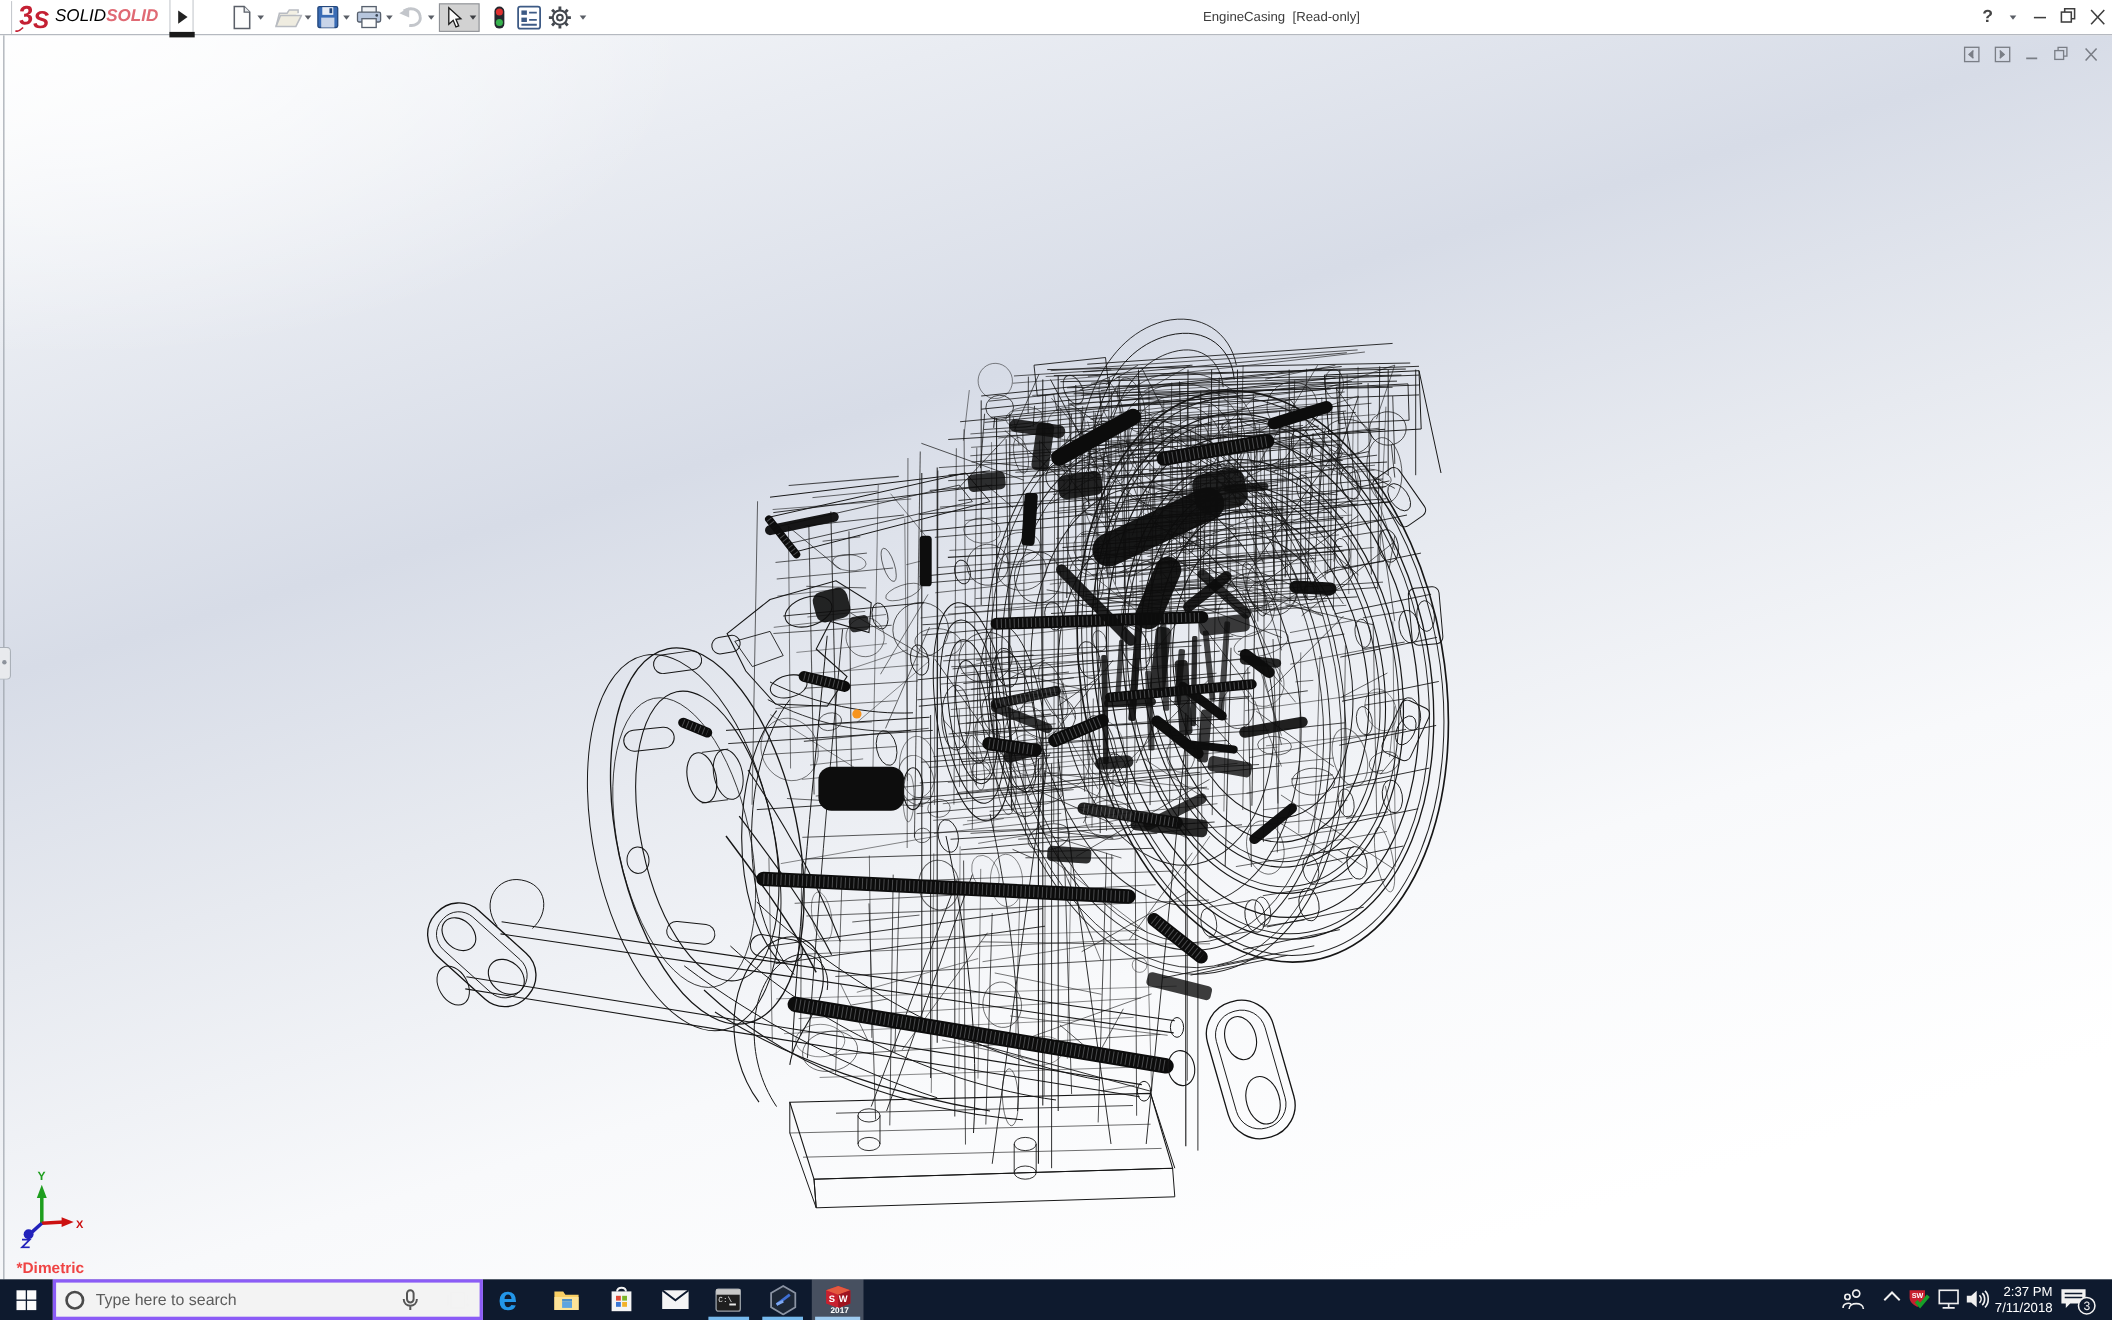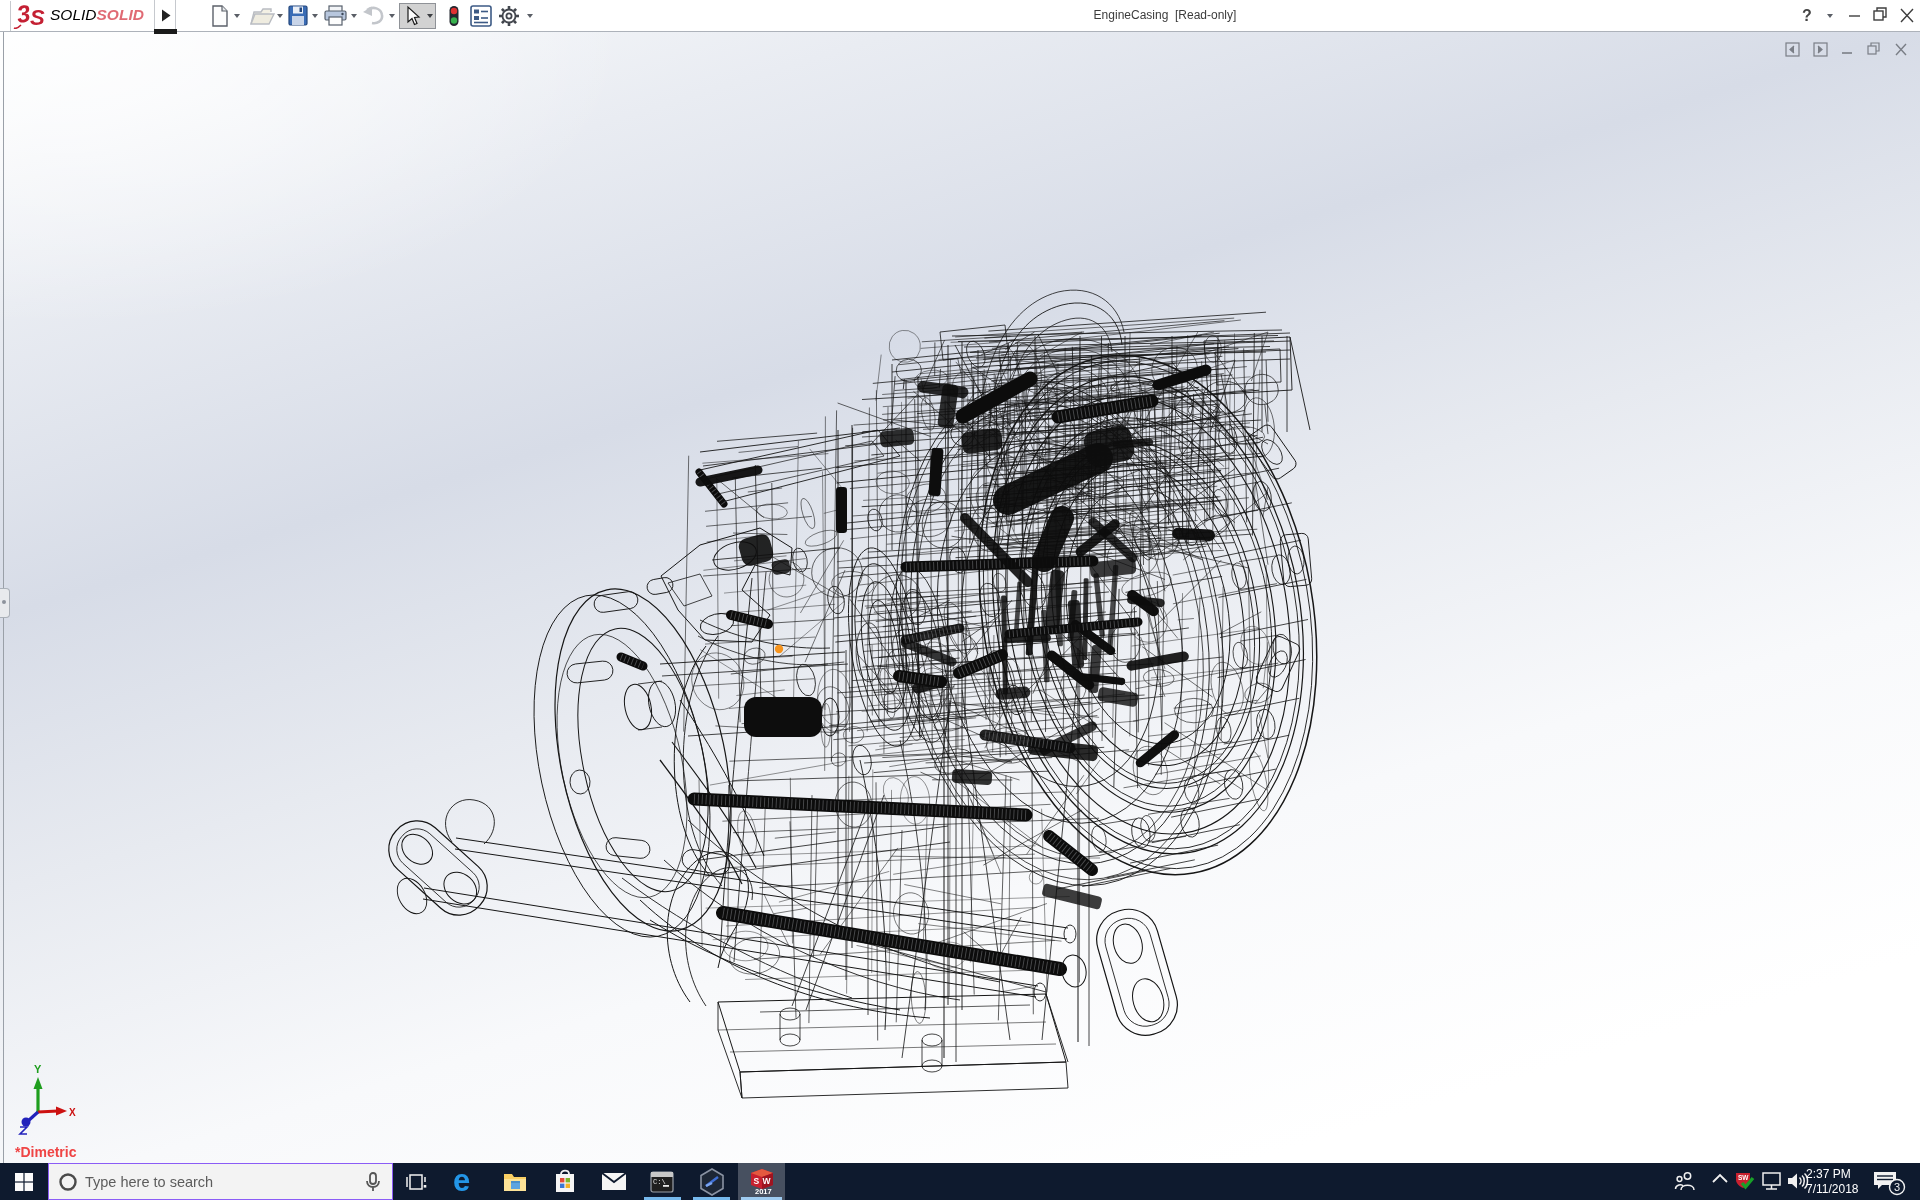--- a/index.html
+++ b/index.html
@@ -19,26 +19,26 @@
   #viewport { position:absolute; left:0; top:32px; width:1920px; height:1131px;
      background:
        radial-gradient(820px 420px at 3% 0%, rgba(255,255,255,0.85), rgba(255,255,255,0) 70%),
        linear-gradient(163deg, #fbfcfd 0%, #e9ecf2 16%, #d7dce7 34%, #e7eaf0 50%, #f8f9fb 68%, #ffffff 88%);
   }
   #vpborder { position:absolute; left:3px; top:32px; width:1px; height:1131px; background:#9aa0a8; }
   #sidetab { position:absolute; left:0px; top:588px; width:10px; height:30px; background:#e8eaed; border:1px solid #aab0b8; border-left:none; border-radius:0 4px 4px 0; }
   #sidetab:after { content:""; position:absolute; left:2px; top:11px; width:4px; height:4px; border-radius:50%; background:#8d939c; }
   #dimetric { position:absolute; left:15px; top:1144px; font-size:14px; font-weight:bold; color:#ef4444; }
   #taskbar { position:absolute; left:0; top:1163px; width:1920px; height:37px; background:#0e1a2e; }
-  #searchbox { position:absolute; left:48px; top:1163px; width:345px; height:37px; background:#f3f3f3; border:1px solid #8b5cf6; display:flex; align-items:center; }
+  #searchbox { position:absolute; left:48px; top:1163px; width:391px; height:37px; background:#f3f3f3; border:3px solid #8b5cf6; display:flex; align-items:center; }
   #searchbox .stext { color:#5c5c5c; font-size:14.5px; margin-left:36px; }
   .tile-hl { position:absolute; left:738px; top:1163px; width:47px; height:37px; background:rgba(255,255,255,0.24); }
   .runline { position:absolute; top:1197px; height:3px; background:#76b9ed; }
   .trayico { position:absolute; top:1170px; }
-  #clock { position:absolute; left:1806px; top:1167px; width:60px; color:#fff; font-size:12px; text-align:left; line-height:14.5px; }
+  #clock { position:absolute; left:1806px; top:1167px; width:60px; color:#fff; font-size:12px; text-align:right; line-height:14.5px; }
 </style>
 </head>
 <body>
 
 <div id="viewport"></div>
 <svg width="1920" height="1168" viewBox="0 32 1920 1168" style="position:absolute;left:0;top:32px;">
 <ellipse cx="1148.0" cy="615.0" rx="165.0" ry="262.0" fill="none" stroke="#161616" stroke-width="1.5" opacity="1.00" transform="rotate(-10 1148.0 615.0)"></ellipse>
 <ellipse cx="1148.0" cy="615.0" rx="152.0" ry="241.0" fill="none" stroke="#161616" stroke-width="1.2" opacity="1.00" transform="rotate(-10 1148.0 615.0)"></ellipse>
 <ellipse cx="1148.0" cy="615.0" rx="139.0" ry="221.0" fill="none" stroke="#161616" stroke-width="1.1" opacity="1.00" transform="rotate(-10 1148.0 615.0)"></ellipse>
 <ellipse cx="1148.0" cy="615.0" rx="125.0" ry="199.0" fill="none" stroke="#161616" stroke-width="1.1" opacity="1.00" transform="rotate(-10 1148.0 615.0)"></ellipse>

